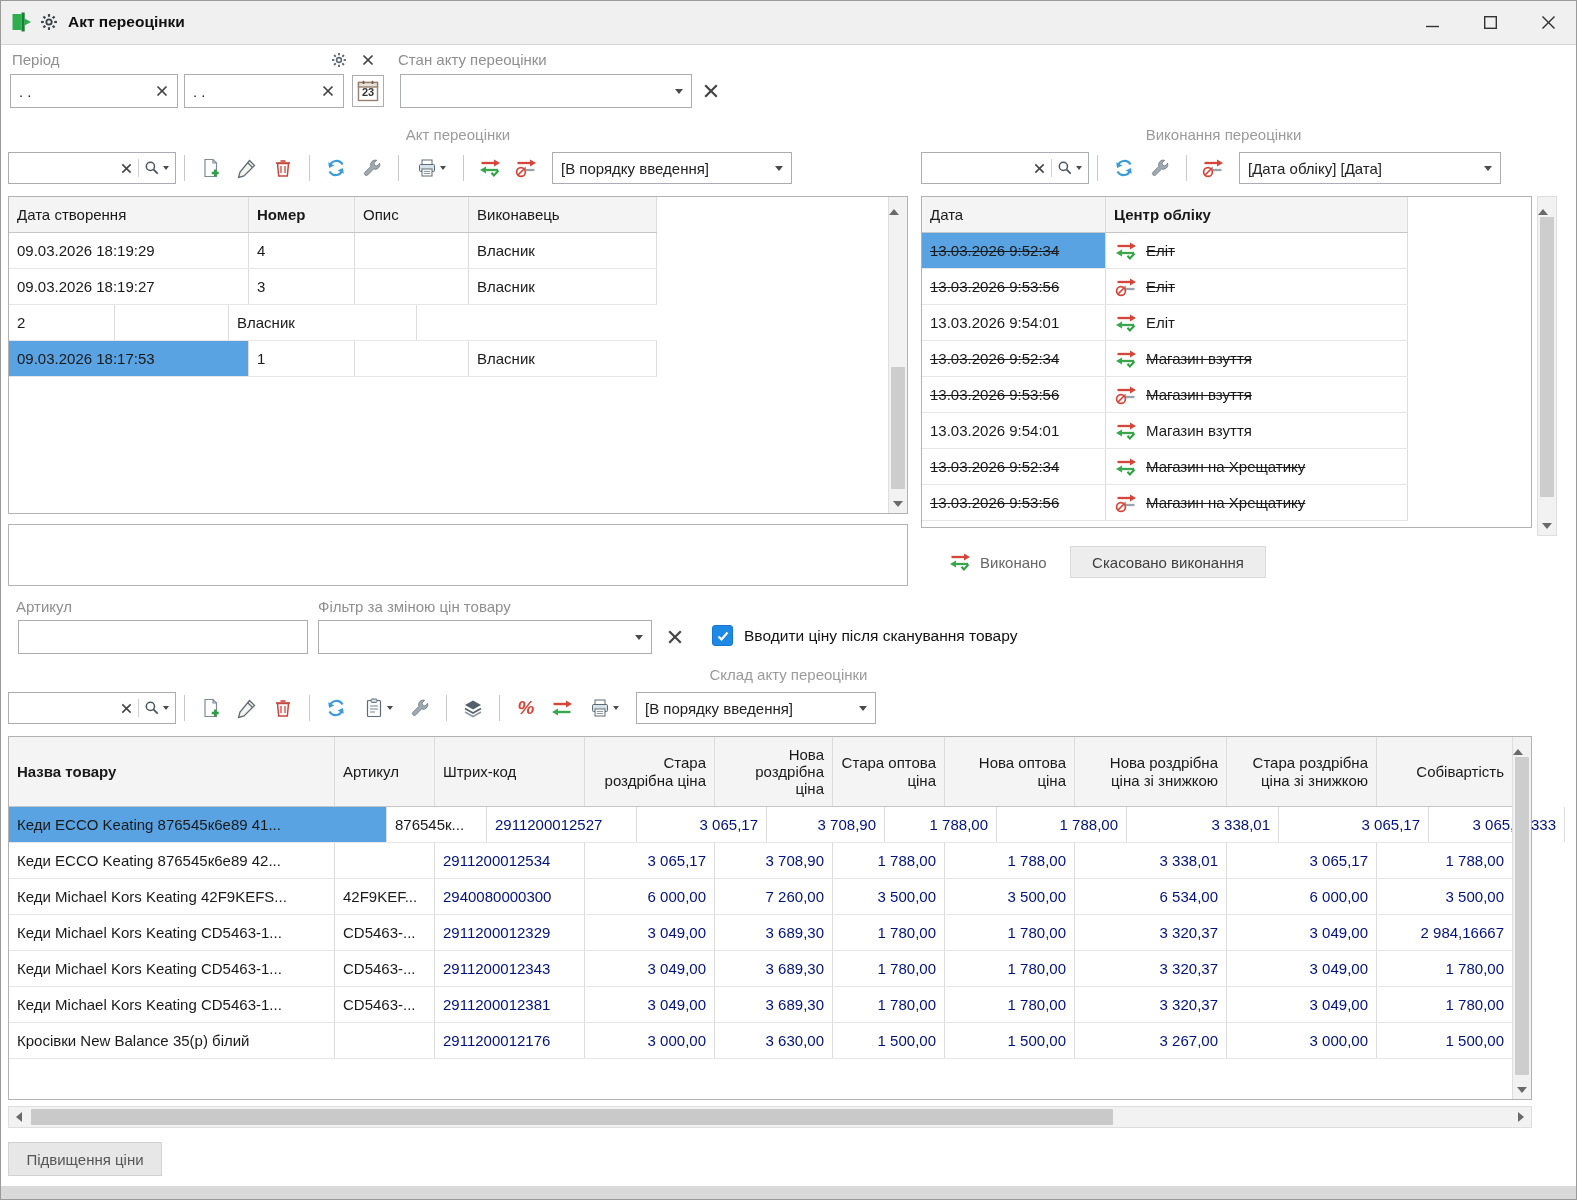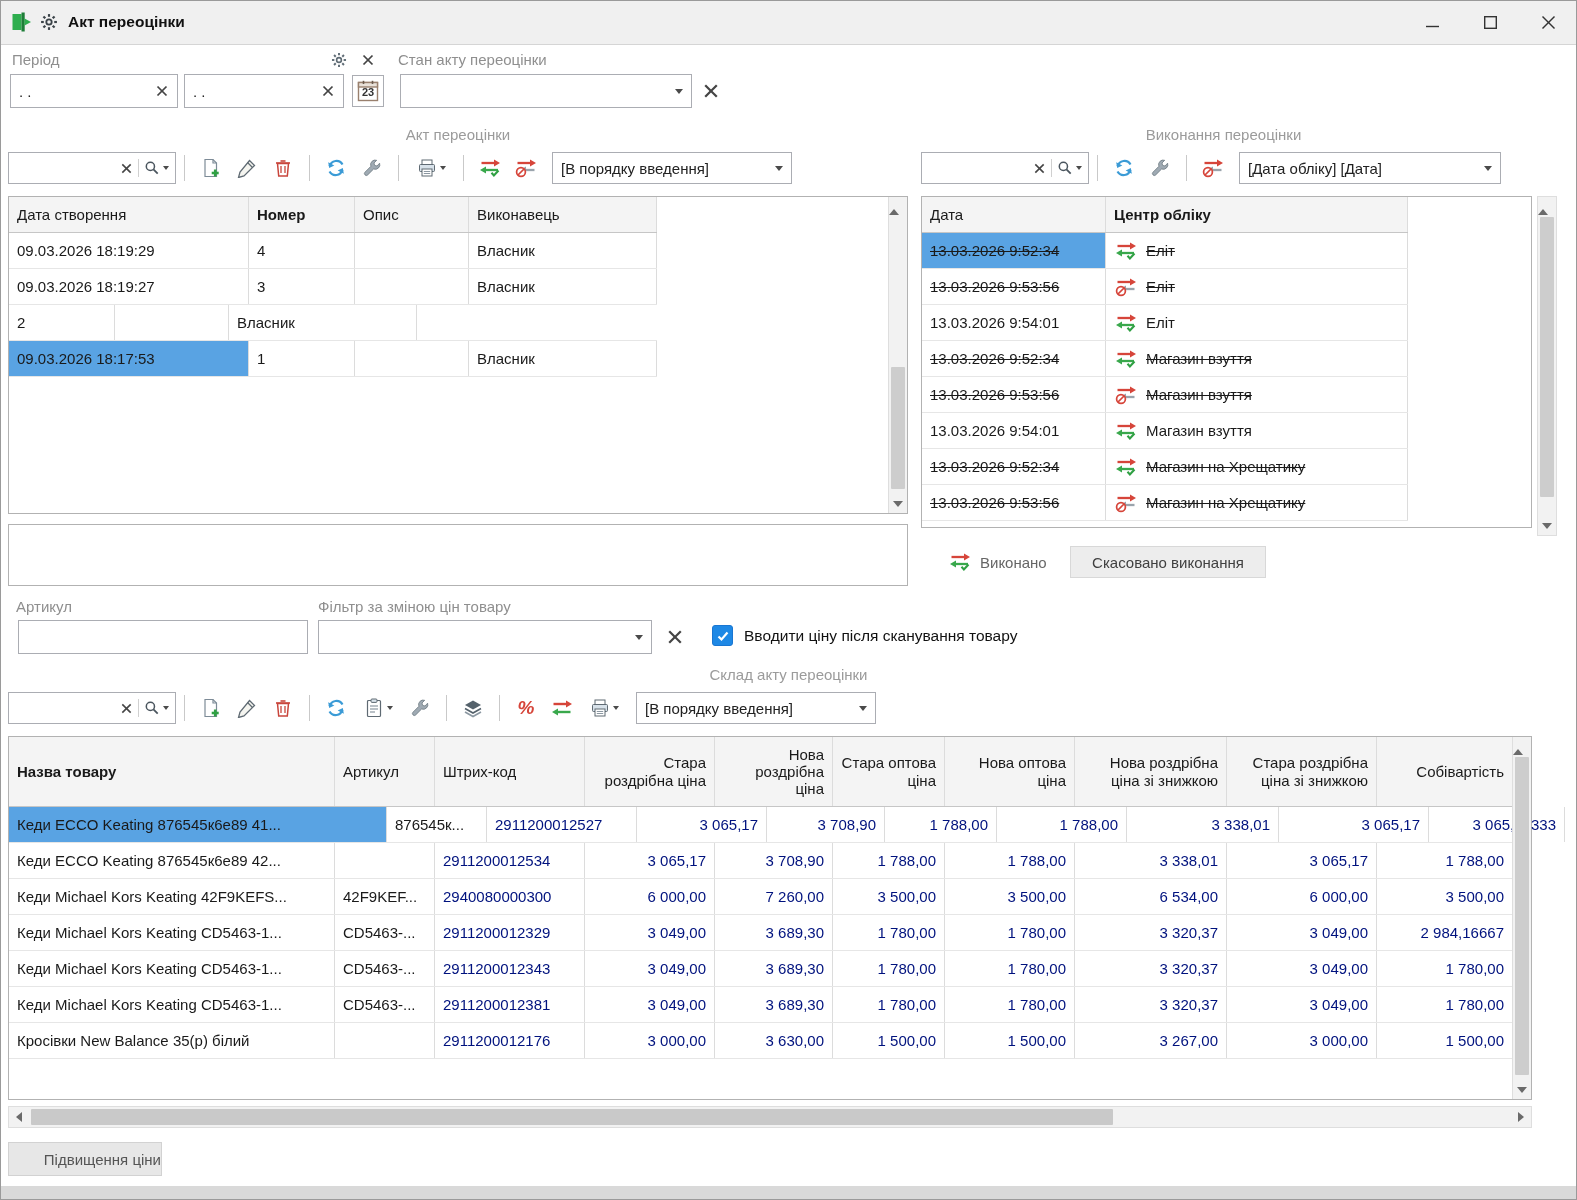--- a/index.html
+++ b/index.html
@@ -53,21 +53,21 @@
 .tri.rt{border-top:5px solid transparent;border-bottom:5px solid transparent;border-left:6px solid #6a6a6a}
 .hsb{background:#f2f2f2;border:1px solid #dedede;position:absolute}
 .harr{position:absolute;top:0;bottom:0;width:20px;display:flex;align-items:center;justify-content:center}
 .harr.left{left:0}.harr.right{right:0}
 .hthumb{position:absolute;top:2px;bottom:2px;background:#c9c9c9;border-radius:1px}
 .box{background:#fff;border:1px solid #b2b2b2;position:absolute}
 .execdone{display:flex;align-items:center;gap:8px;height:32px;color:#666;padding:0 10px}
 .btn{background:#ededed;border:1px solid #d8d8d8;color:#404040;display:flex;align-items:center;justify-content:center}
 .cbx{width:21px;height:21px;background:#1E88E5;border:1px solid #1976D2;border-radius:3px;display:flex;align-items:center;justify-content:center}
 .cblbl{color:#111;font-size:15.5px}
-.statusbtn{width:154px;height:34px;background:#e7e7e7;border:1px solid #d2d2d2;display:flex;align-items:center;justify-content:flex-end;color:#555}
+.statusbtn{width:154px;height:34px;background:#e7e7e7;border:1px solid #d2d2d2;display:flex;align-items:center;justify-content:center;color:#555}
 .bottomstrip{background:#d9d9d9}
 .pct{color:#D6453A;font-weight:bold;font-size:19px;font-style:italic}
 .hc{display:flex;align-items:center;padding:0 8px;border-right:1px solid #dcdcdc;overflow:hidden;height:100%;flex:none}
 .hc.r{justify-content:flex-end;text-align:right;white-space:normal;line-height:1.15}
 .win-outline{position:absolute;inset:0;border:1px solid #9a9a9a;pointer-events:none}
 </style>
 </head>
 <body>
 
 <svg width="0" height="0" style="position:absolute">

